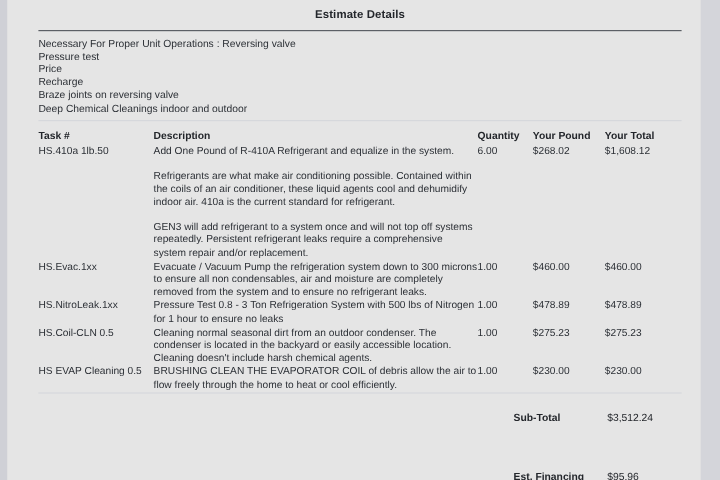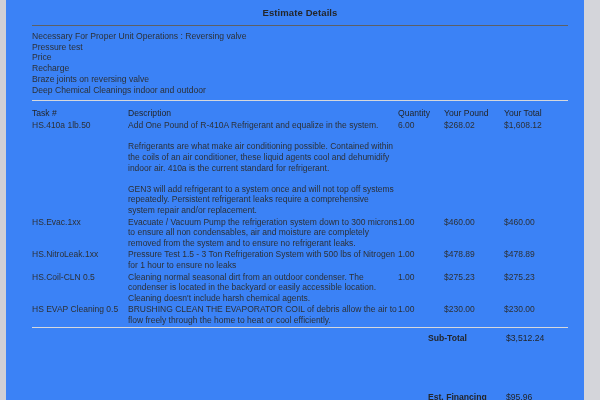--- a/index.html
+++ b/index.html
@@ -36,21 +36,21 @@
     width: 16px; height: 400px;
     background: #d4d5da;
   }
 
   .page {
     position: absolute;
     top: 0;
     left: 6px;
     width: 578px;
     height: 400px;
-    background: #3b82f6;
+    background: #e5e5e5;
     overflow: hidden;
     box-sizing: border-box;
   }
 
   .page-inner {
     padding: 0 16px 0 26px;
     box-sizing: border-box;
     width: 100%;
   }
 
@@ -94,21 +94,21 @@
     margin-top: 4px;
   }
   table.items col.c-task  { width: 96px; }
   table.items col.c-desc  { width: 270px; }
   table.items col.c-qty   { width: 46px; }
   table.items col.c-price { width: 60px; }
   table.items col.c-total { width: 64px; }
 
   table.items th {
     font-size: 8.6px;
-    font-weight: normal;
+    font-weight: bold;
     color: #23262b;
     text-align: left;
     padding: 3px 0 2px 0;
     vertical-align: top;
     white-space: nowrap;
   }
   table.items td {
     font-size: 8.5px;
     line-height: 10.6px;
     color: #2c3036;
@@ -122,21 +122,21 @@
 
   
   .desc-para {
     margin: 0;
     padding: 0;
   }
   .para-gap { height: 10.6px; }
 
   
   .totals-wrap {
-    margin-top: 5px;
+    margin-top: 15px;
   }
   table.totals {
     border-collapse: collapse;
     margin-left: auto;
     margin-right: 0px;
     table-layout: fixed;
   }
   table.totals td {
     font-size: 8.6px;
     line-height: 11.4px;
@@ -246,21 +246,21 @@
           <tr>
             <td class="task">HS.Evac.1xx</td>
             <td class="desc">Evacuate / Vacuum Pump the refrigeration system down to 300 microns to ensure all non condensables, air and moisture are completely removed from the system and to ensure no refrigerant leaks.</td>
             <td class="num">1.00</td>
             <td class="num">$460.00</td>
             <td class="num">$460.00</td>
           </tr>
 
           <tr>
             <td class="task">HS.NitroLeak.1xx</td>
-            <td class="desc">Pressure Test 1.5 - 3 Ton Refrigeration System with 500 lbs of Nitrogen for 1 hour to ensure no leaks</td>
+            <td class="desc">Pressure Test 0.8 - 3 Ton Refrigeration System with 500 lbs of Nitrogen for 1 hour to ensure no leaks</td>
             <td class="num">1.00</td>
             <td class="num">$478.89</td>
             <td class="num">$478.89</td>
           </tr>
 
           <tr>
             <td class="task">HS.Coil-CLN 0.5</td>
             <td class="desc">Cleaning normal seasonal dirt from an outdoor condenser. The condenser is located in the backyard or easily accessible location. Cleaning doesn't include harsh chemical agents.</td>
             <td class="num">1.00</td>
             <td class="num">$275.23</td>

